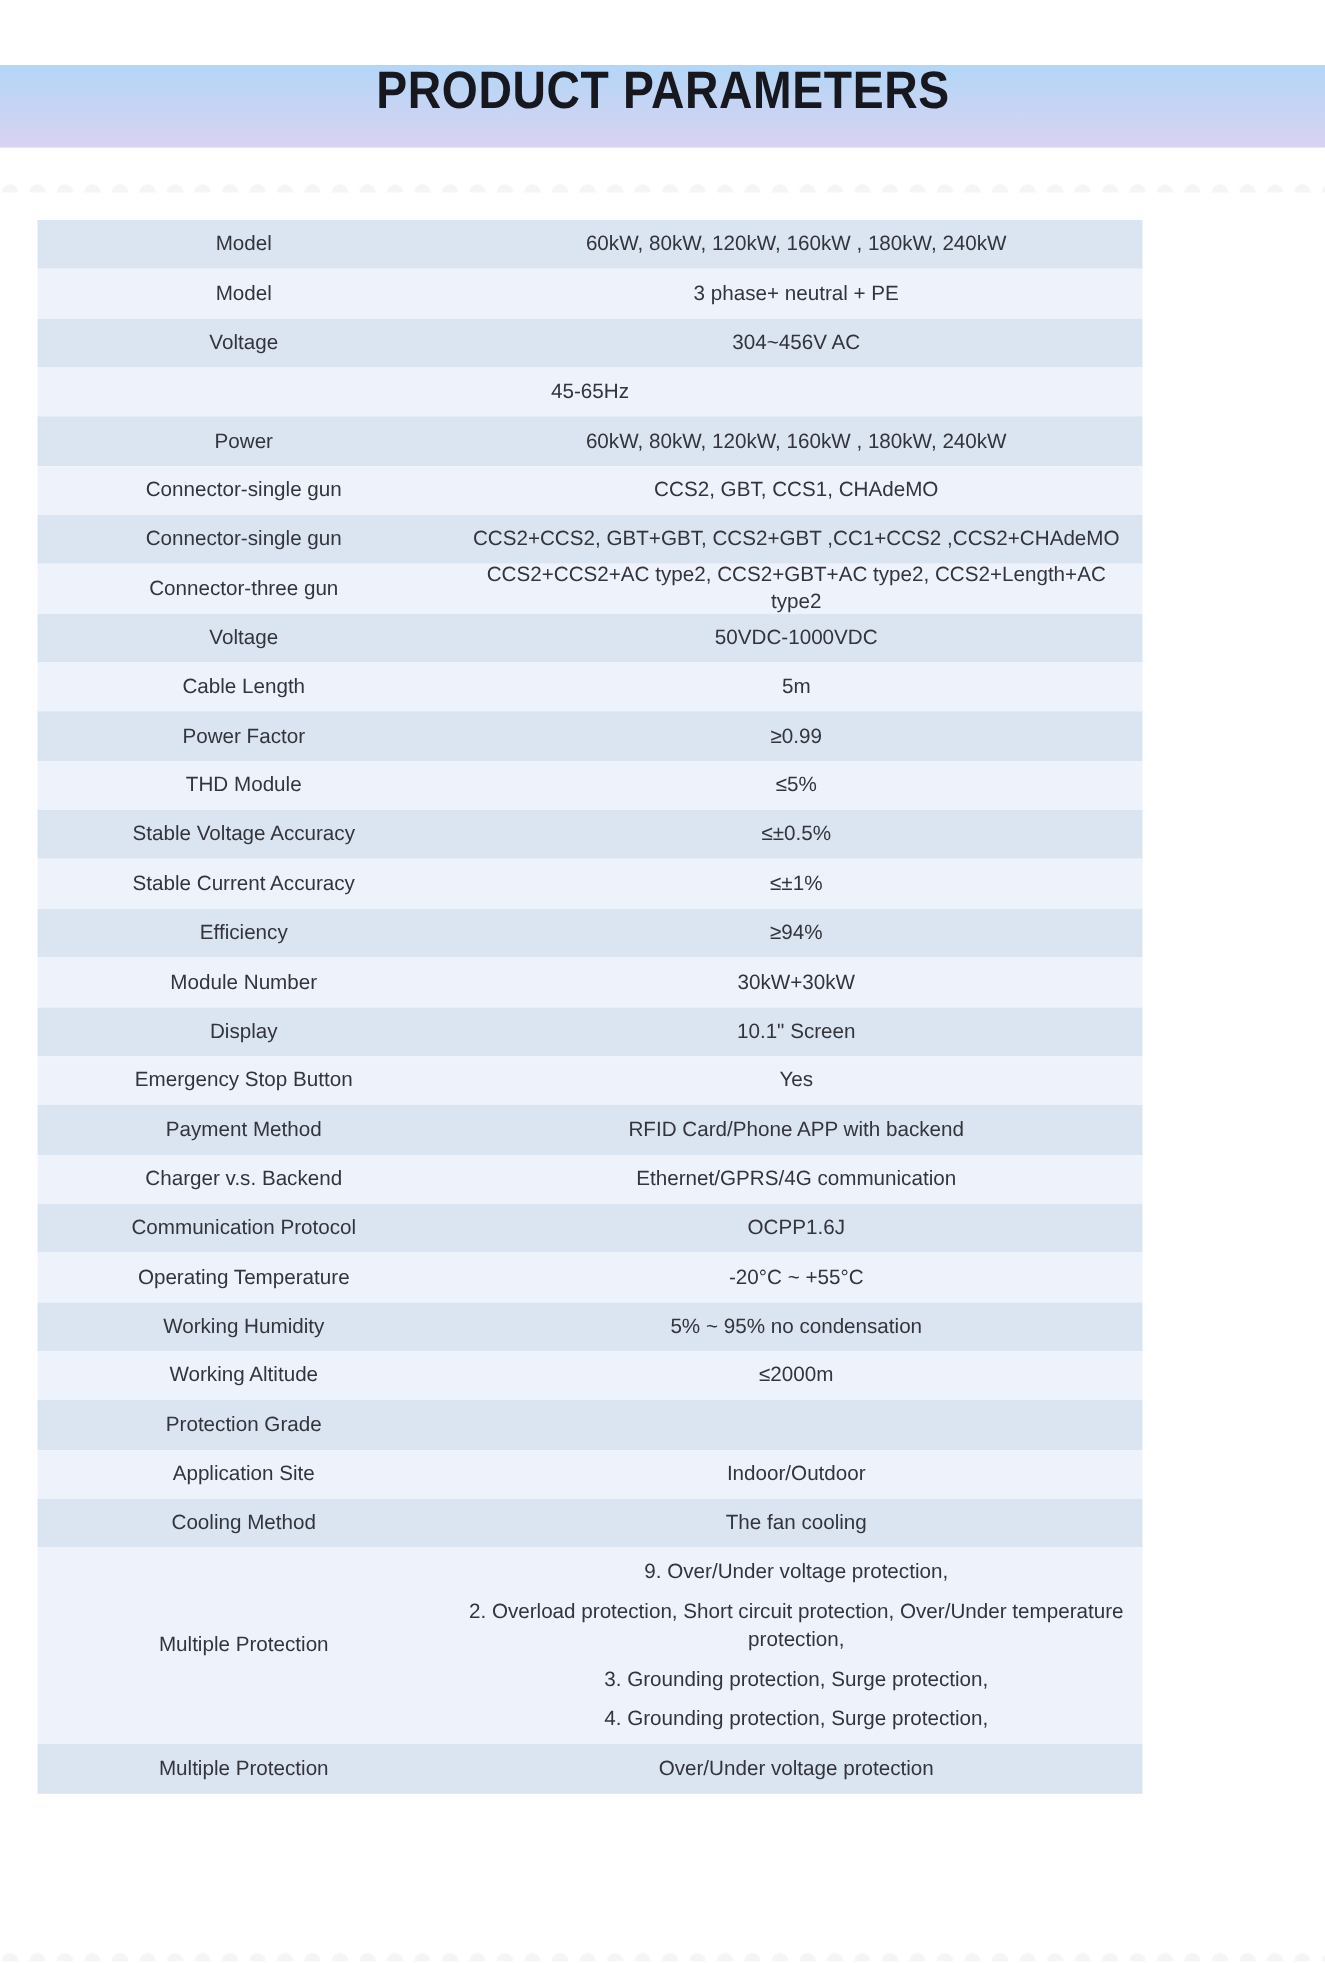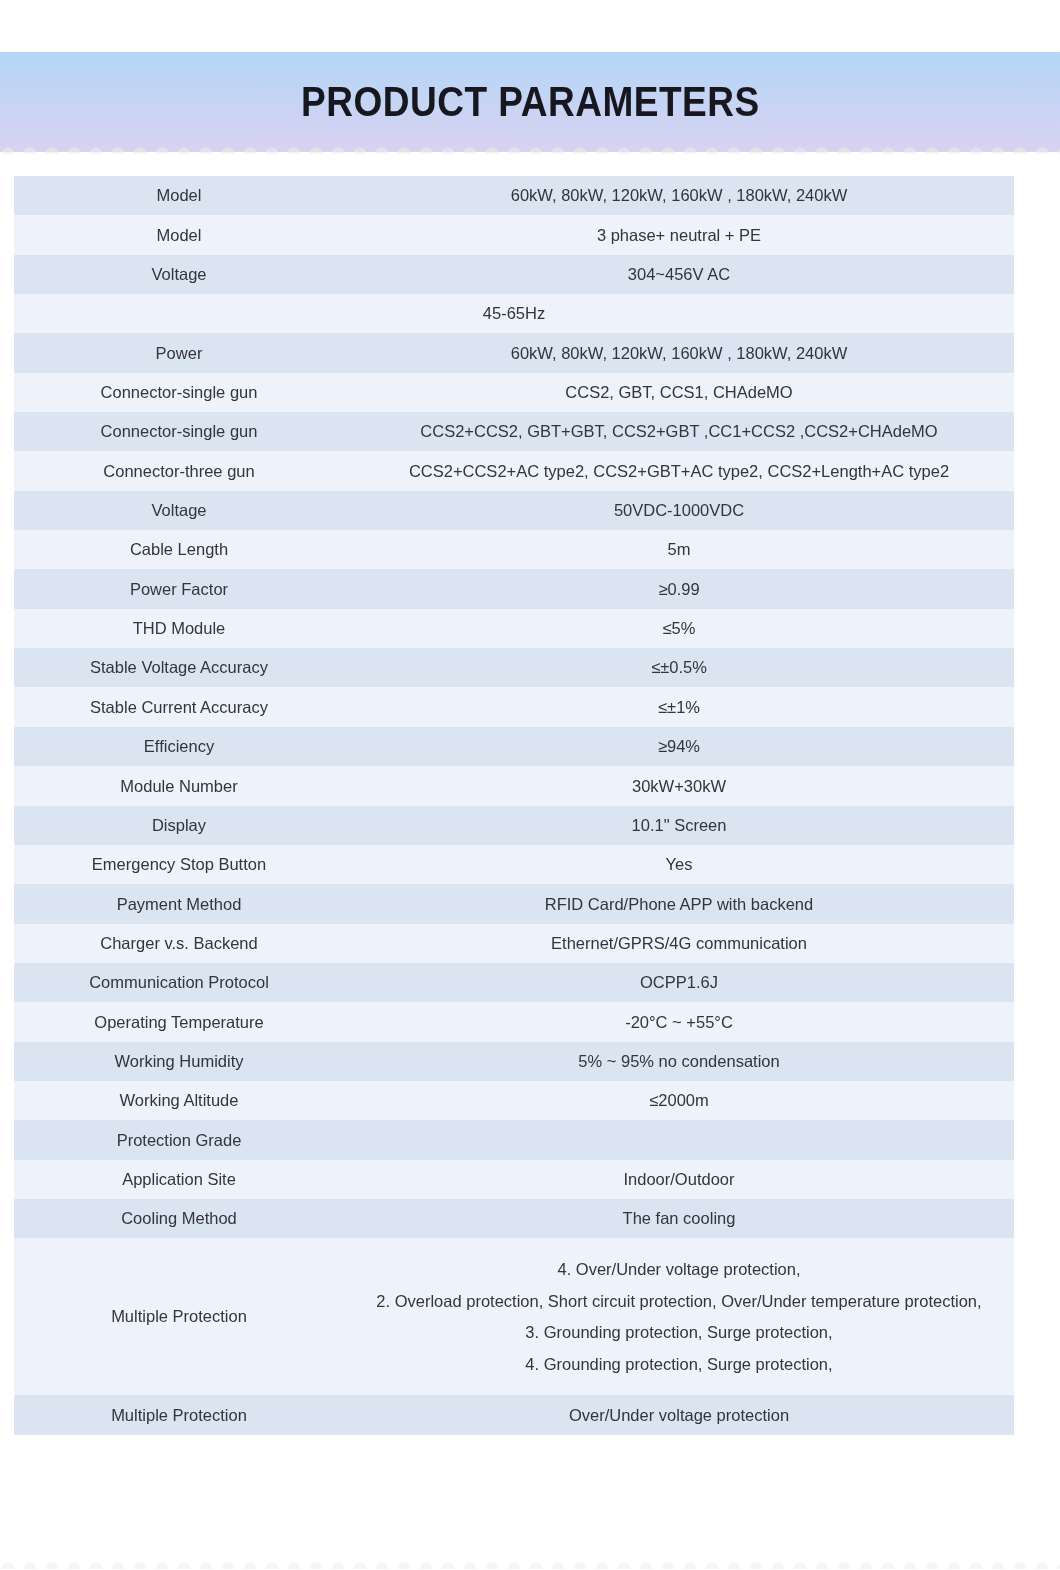--- a/index.html
+++ b/index.html
@@ -9,24 +9,23 @@
     position: relative;
     background: #ffffff;
     font-family: "Liberation Sans", sans-serif;
     overflow: hidden;
   }
   .banner {
     position: absolute;
     top: 52px;
     left: 0;
     width: 1060px;
-    height: 100px;
+    height: 66px;
     background: linear-gradient(180deg, var(--banner-top, #b3d6f7) 0%, var(--banner-bottom, #d9d2f1) 100%);
     display: flex;
-    align-items: center;
     justify-content: center;
   }
   .banner-title {
     font-size: 39px;
     font-weight: 700;
     color: #17171f;
     letter-spacing: 0.5px;
     transform: scale(0.95, 1.08);
     white-space: nowrap;
   }
@@ -37,22 +36,22 @@
     height: 13px;
     opacity: 0.55;
     background: radial-gradient(circle at 8px 13px, #eceee9 6px, rgba(255,255,255,0) 7px);
     background-size: 22px 14px;
   }
   .texture.top { top: 141px; }
   .texture.bottom { top: 1556px; }
   .spec-table {
     position: absolute;
     top: 176px;
-    left: 14px;
-    width: 1000px;
+    left: 30px;
+    width: 884px;
   }
   .row {
     display: flex;
     align-items: center;
     height: 39.35px;
   }
   .row.odd  { background: var(--row-odd, #dbe5f2); }
   .row.even { background: var(--row-even, #eef3fb); }
   .row.tall { height: 157px; }
   .cell {
@@ -182,21 +181,21 @@
       <div class="cell label">Application Site</div>
       <div class="cell value">Indoor/Outdoor</div>
     </div>
     <div class="row odd">
       <div class="cell label">Cooling Method</div>
       <div class="cell value">The fan cooling</div>
     </div>
     <div class="row even tall">
       <div class="cell label">Multiple Protection</div>
       <div class="cell value">
-        <div class="vline">4. Over/Under voltage protection,</div>
+        <div class="vline">9. Over/Under voltage protection,</div>
         <div class="vline">2. Overload protection, Short circuit protection, Over/Under temperature protection,</div>
         <div class="vline">3. Grounding protection, Surge protection,</div>
         <div class="vline">4. Grounding protection, Surge protection,</div>
       </div>
     </div>
     <div class="row odd">
       <div class="cell label">Multiple Protection</div>
       <div class="cell value">Over/Under voltage protection</div>
     </div>
   </div>

